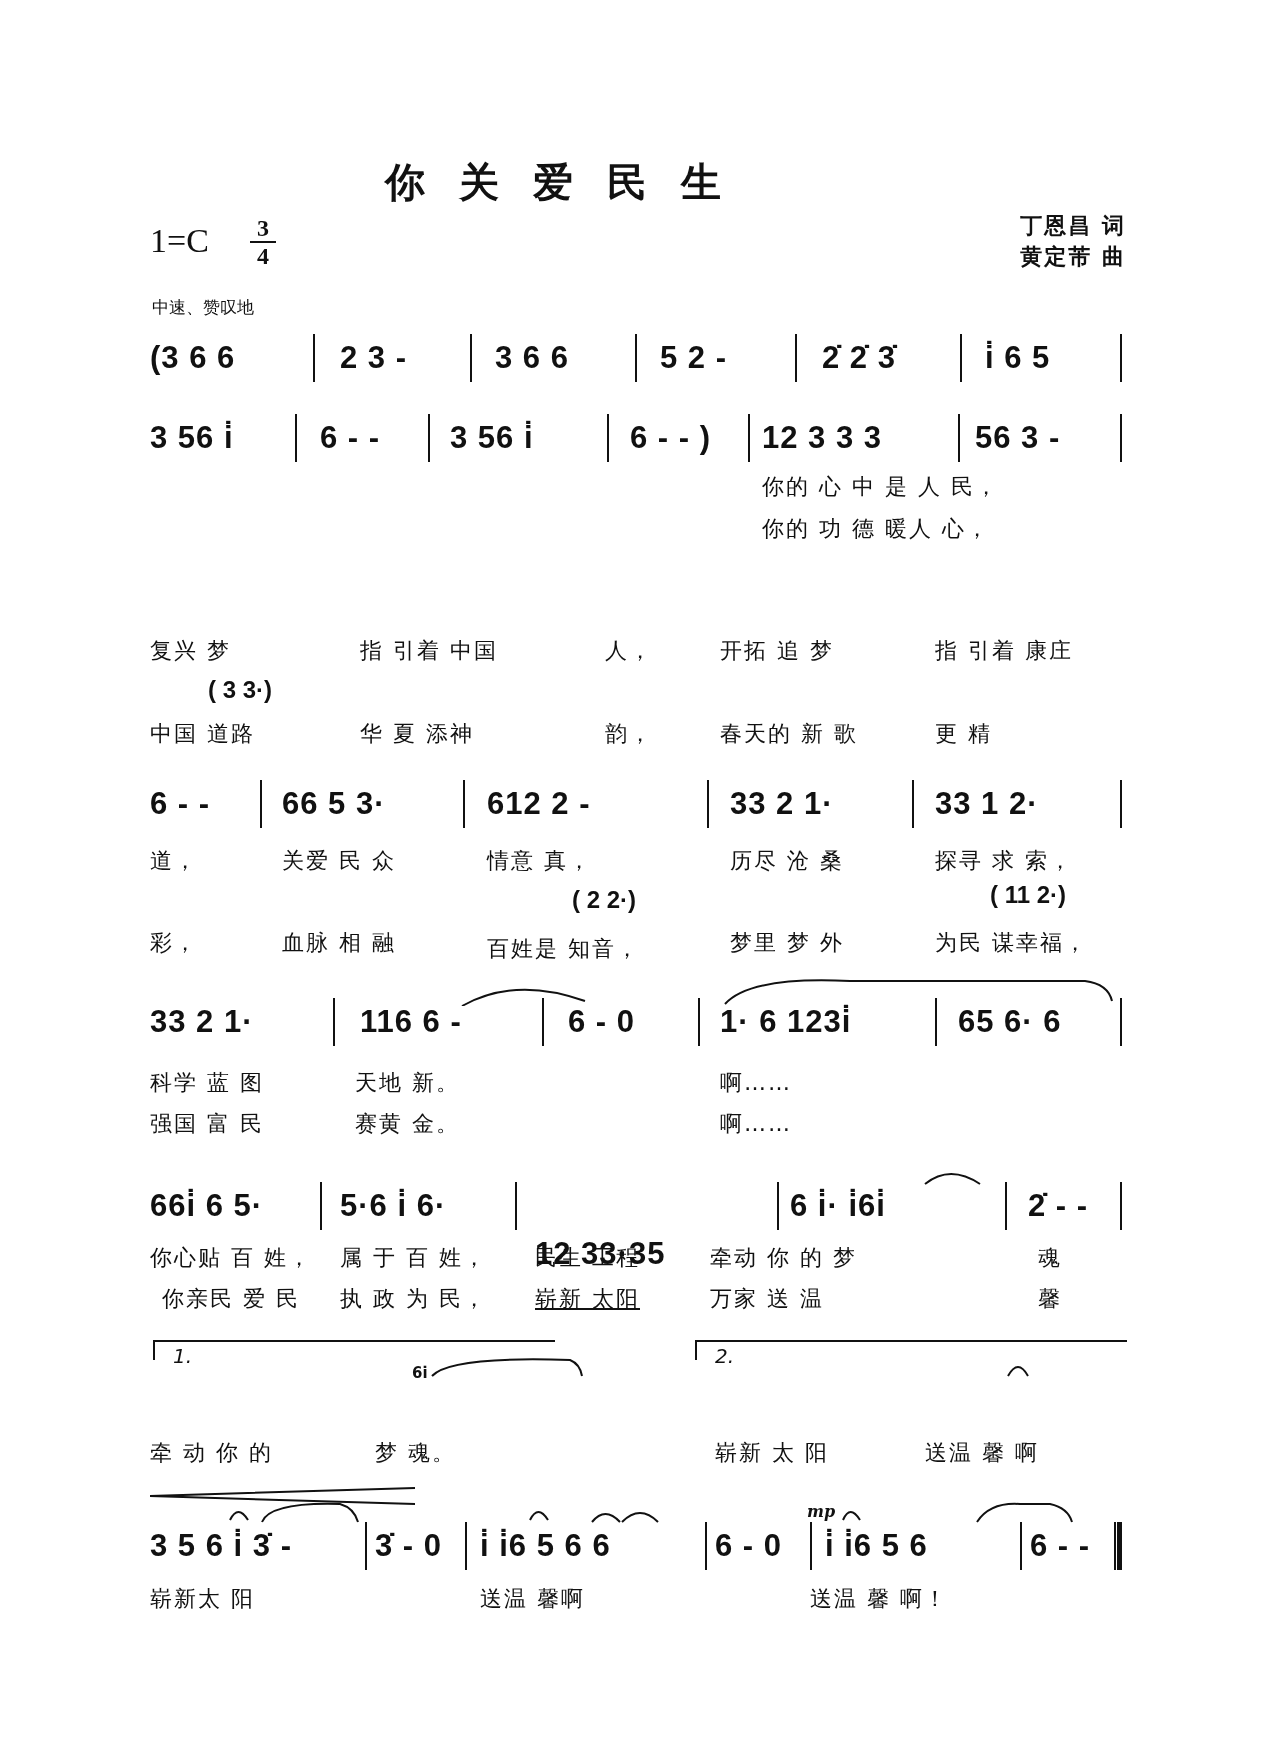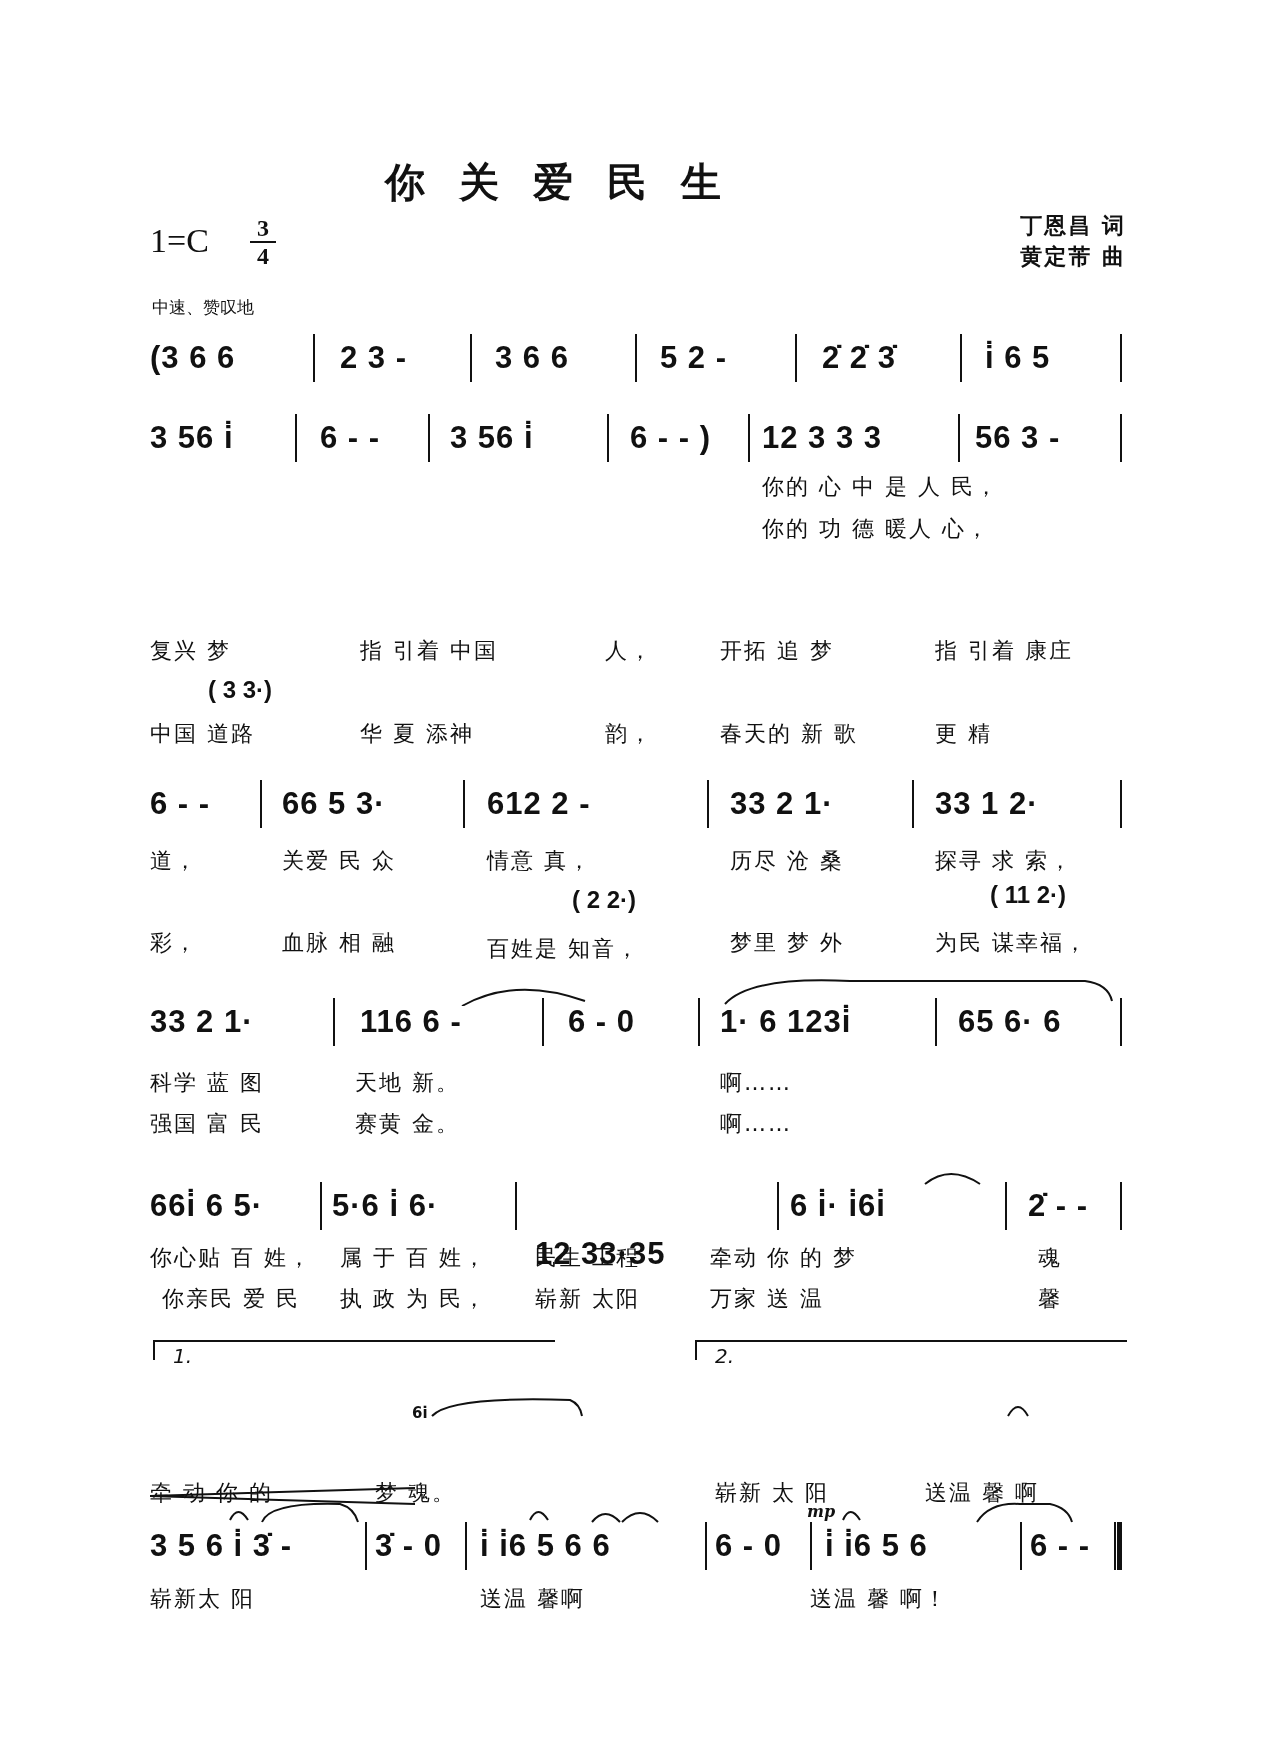--- a/index.html
+++ b/index.html
@@ -145,48 +145,48 @@
   <div class="lyr" style="left:570px; top:113px;">啊……</div>
 </div>
 
 <div class="row" style="top:1180px; height:140px;">
   <svg class="abs" style="left:0; top:-14px;" width="975" height="20">
     <path d="M775 18 Q800 -2 830 18" stroke="#111" stroke-width="2" fill="none"></path>
   </svg>
   <div class="notes" style="width:975px;">
     <span class="n" style="left:0px;">66i̇ 6 5·</span>
     <div class="bar" style="left:170px;"></div>
-    <span class="n" style="left:182px;">5·6 i̇ 6·</span>
+    <span class="n" style="left:190px;">5·6 i̇ 6·</span>
     <div class="bar" style="left:365px;"></div>
     <span class="n" style="left:385px;margin-top:48px;">12 33·35</span>
     <div class="bar" style="left:627px;"></div>
     <span class="n" style="left:640px;">6 i̇· i̇6i̇</span>
     <div class="bar" style="left:855px;"></div>
     <span class="n" style="left:878px;">2̇ - -</span>
     <div class="bar" style="left:970px;"></div>
   </div>
   <div class="lyr" style="left:0px; top:63px;">你心贴 百 姓，</div>
   <div class="lyr" style="left:190px; top:63px;">属 于 百 姓，</div>
   <div class="lyr" style="left:385px; top:63px;">民生 工程</div>
   <div class="lyr" style="left:560px; top:63px;">牵动 你 的 梦</div>
   <div class="lyr" style="left:888px; top:63px;">魂</div>
   <div class="lyr" style="left:12px; top:104px;">你亲民 爱 民</div>
   <div class="lyr" style="left:190px; top:104px;">执 政 为 民，</div>
-  <div class="lyr" style="left:385px; top:104px;">崭新 太阳</div>
+  <div class="lyr" style="left:385px; top:104px;text-decoration:underline;">崭新 太阳</div>
   <div class="lyr" style="left:560px; top:104px;">万家 送 温</div>
   <div class="lyr" style="left:888px; top:104px;">馨</div>
 </div>
 
 <div class="volta" style="left:153px; top:1340px; width:400px;">
   <span>1.</span>
 </div>
 <div class="volta" style="left:695px; top:1340px; width:430px; border-right:none;">
   <span>2.</span>
 </div>
-<div class="row" style="top:1412px; height:100px;text-align:center;">
+<div class="row" style="top:1372px; height:100px;text-align:center;">
   <div class="abs" style="left:262px; top:-8px; font-weight:bold; font-size:15px;">6i̇</div>
   <svg class="abs" style="left:0; top:-14px;" width="975" height="20">
     <path d="M282 18 Q300 -2 420 2 Q430 6 432 18" stroke="#111" stroke-width="2" fill="none"></path>
     <path d="M858 18 Q868 0 878 18" stroke="#111" stroke-width="2" fill="none"></path>
   </svg>
   <div class="lyr" style="left:0px; top:66px;">牵 动 你 的</div>
   <div class="lyr" style="left:225px; top:66px;">梦 魂。</div>
   <div class="lyr" style="left:565px; top:66px;">崭新 太 阳</div>
   <div class="lyr" style="left:775px; top:66px;">送温 馨 啊</div>
 </div>

